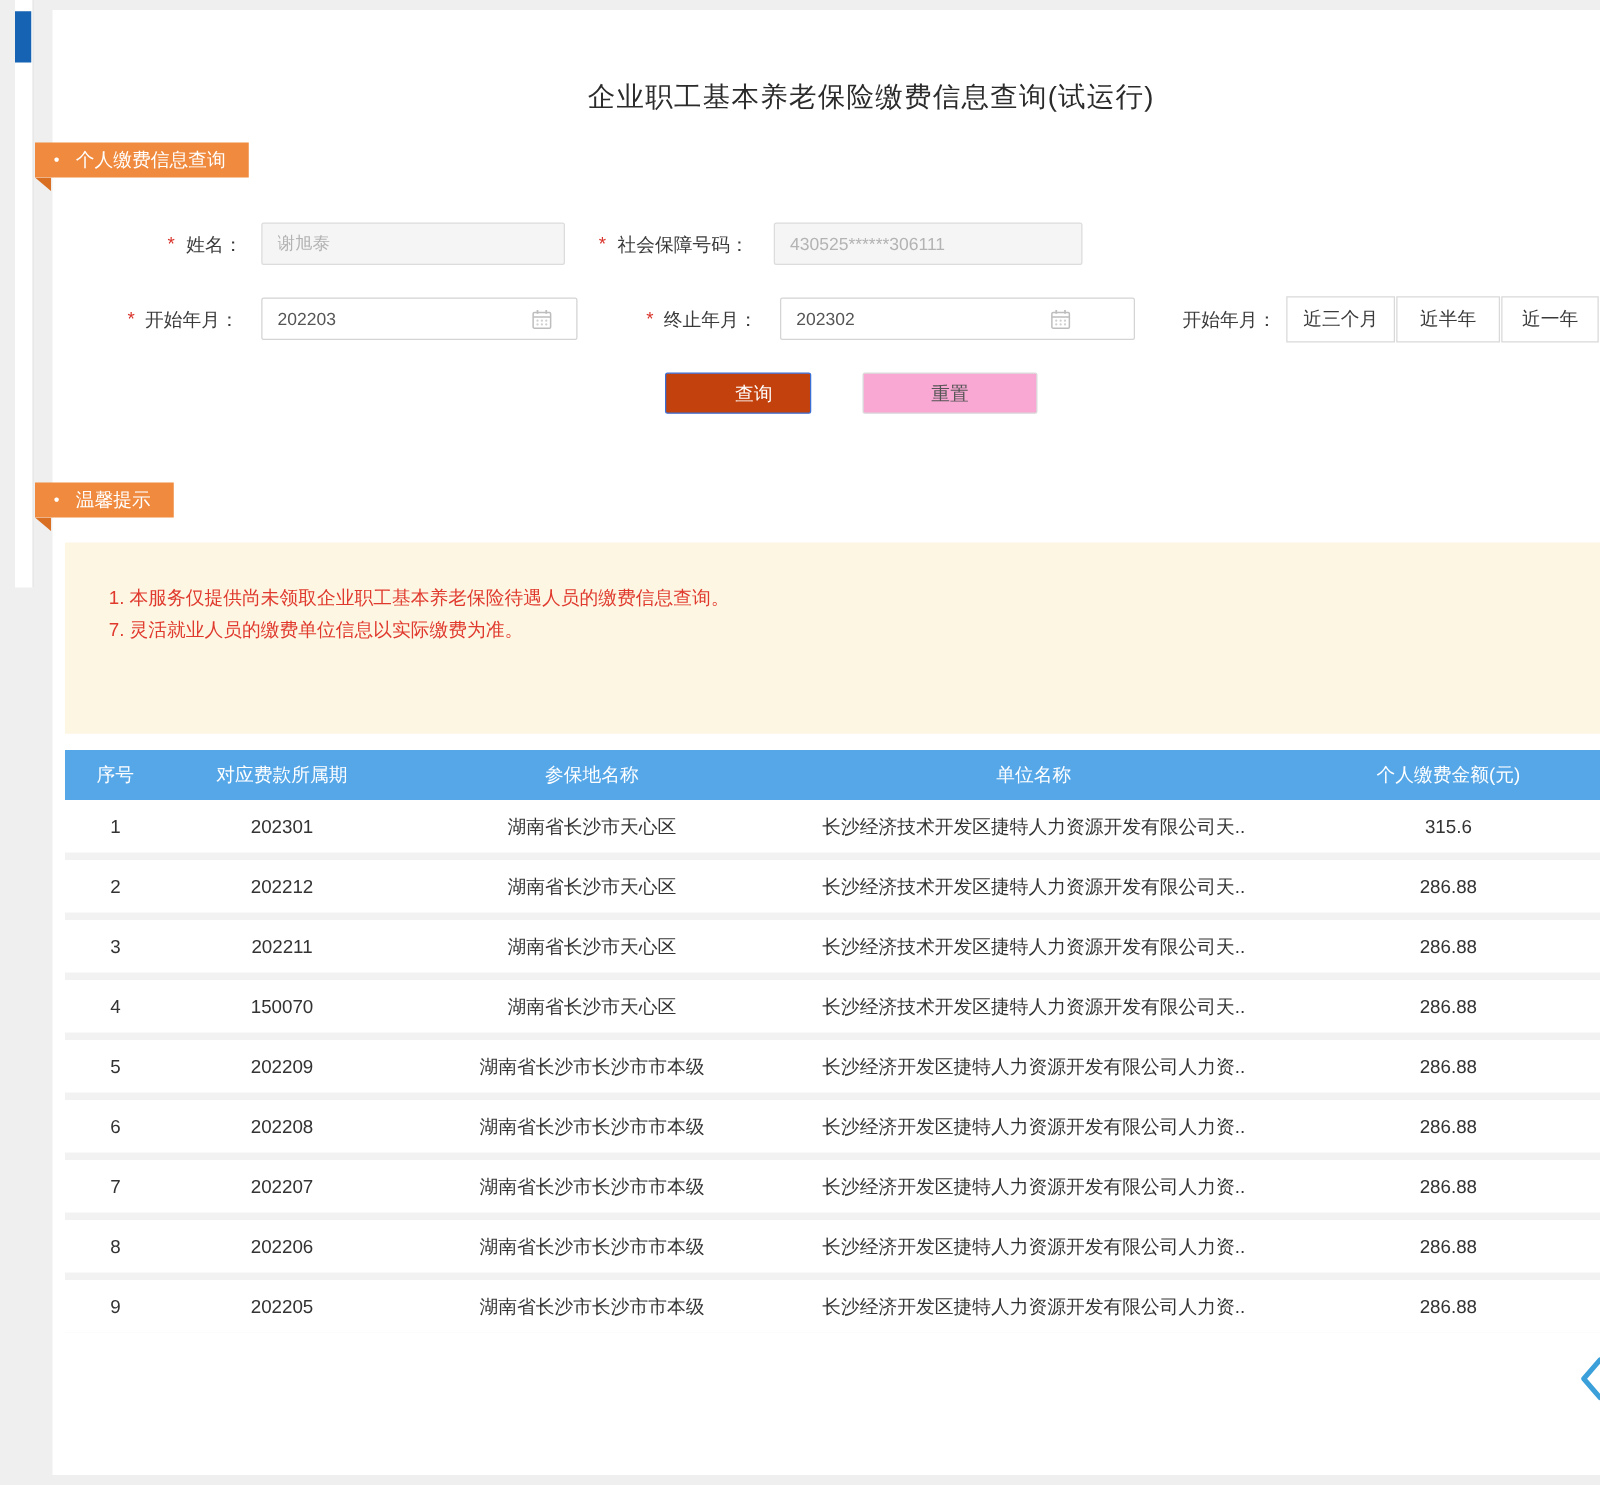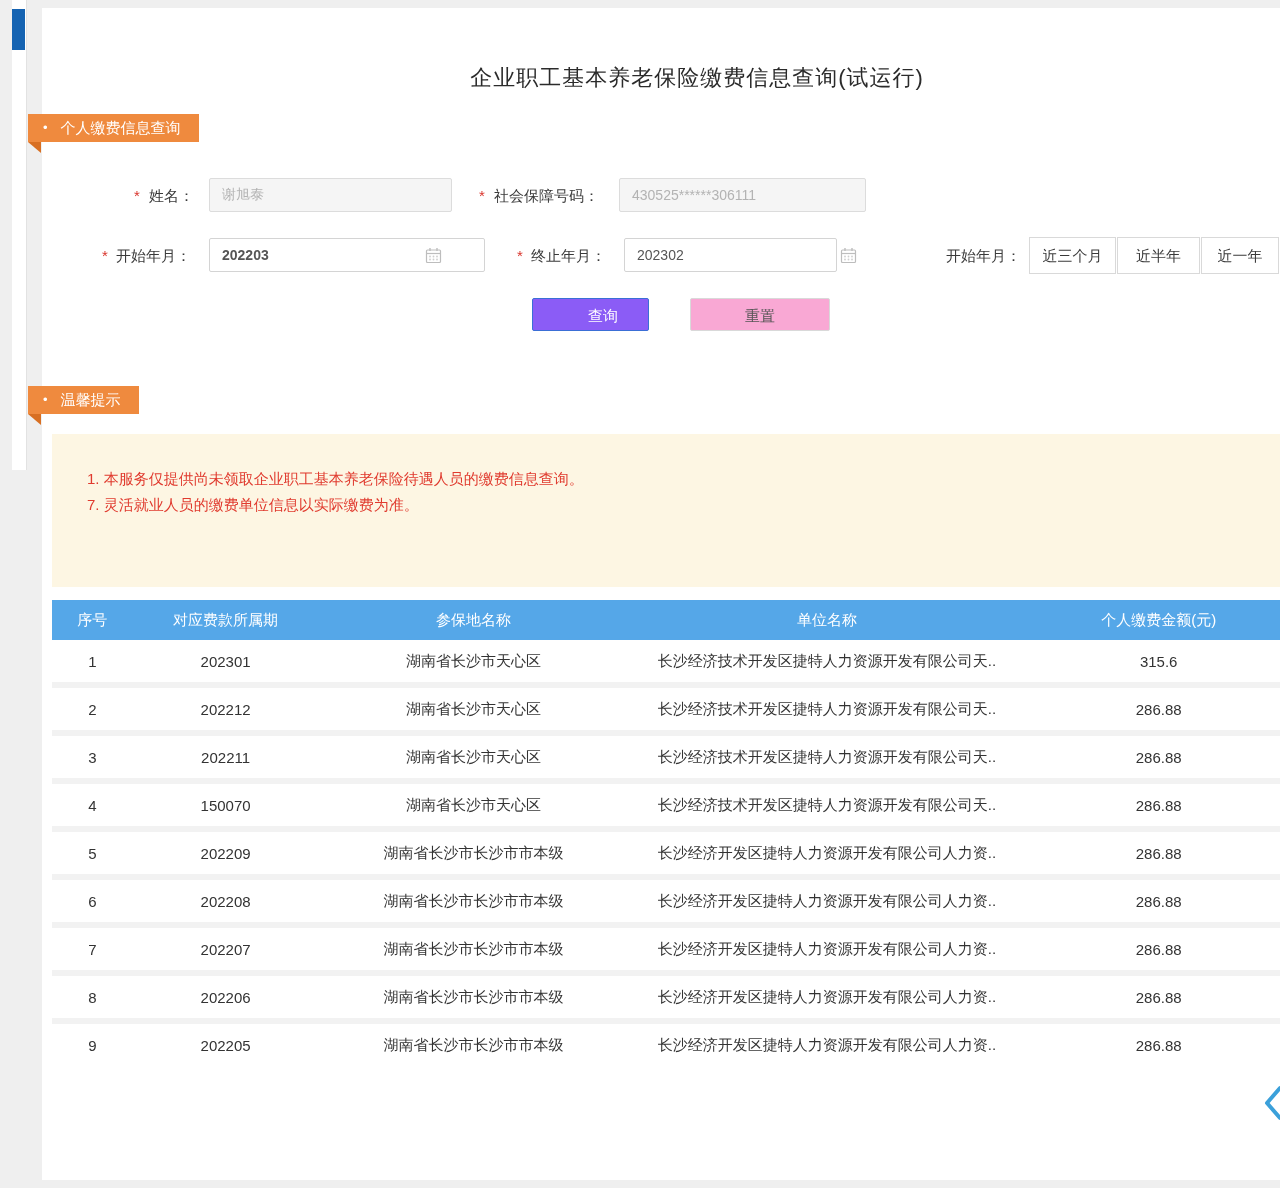--- a/index.html
+++ b/index.html
@@ -40,21 +40,21 @@
             font-size:14px; color:#555; padding:0 30px 0 12px; border-radius:2px;
             font-family:"Liberation Sans",sans-serif; outline:none; width:243px; }
   .tinput.disabled { background:#f5f5f5; color:#b3b3b3; border-color:#dcdcdc; padding-right:12px; }
   .cal-icon { position:absolute; width:17px; height:17px; }
 
   .qbtn { position:absolute; height:37px; background:#fff; border:1px solid #d9d9d9;
           font-size:15px; color:#3a3a3a; text-align:center; line-height:35px; cursor:pointer; }
 
   .btn { position:absolute; height:33px; font-size:15px; text-align:center; line-height:33px;
          border-radius:2px; cursor:pointer; }
-  .btn-query { left:520px; top:298px; width:117px; background:#8b5cf6; color:#fff; border:1px solid #3b6fd6;padding-left:25px; }
+  .btn-query { left:520px; top:298px; width:117px; background:#c2410c; color:#fff; border:1px solid #3b6fd6;padding-left:25px; }
   .btn-reset { left:678px; top:298px; width:140px; background:#f9a8d4; color:#555; border:1px solid #d9d9d9; }
 
   
   .tips-panel { position:absolute; left:40px; top:434px; width:1240px; height:153px; background:#fdf6e3; }
   .tips-panel .line { margin-left:35px; font-size:15px; color:#e03a2e; line-height:26px; }
   .tips-panel .line:first-child { margin-top:32px; }
 
   
   .table { position:absolute; left:40px; top:600px; width:1240px; }
   .thead { display:flex; height:40px; background:#55a7e8; color:#fff; align-items:center; font-size:15px; }
@@ -90,37 +90,37 @@
   <span class="req" style="left:122px; top:187px;">*</span>
   <span class="flabel" style="left:137px; top:187px;">姓名：</span>
   <input class="tinput disabled" style="left: 197px; top: 178px; width: 243px;" readonly="" value="谢旭泰">
 
   <span class="req" style="left:467px; top:187px;">*</span>
   <span class="flabel" style="left:482px; top:187px;">社会保障号码：</span>
   <input class="tinput disabled" style="left: 607px; top: 178px; width: 247px;" readonly="" value="430525******306111">
 
   <span class="req" style="left:90px; top:247px;">*</span>
   <span class="flabel" style="left:104px; top:247px;">开始年月：</span>
-  <input class="tinput" style="left: 197px; top: 238px; width: 276px; font-weight: bold;" value="202203">
+  <input class="tinput" style="left: 197px; top: 238px; width: 253px;" value="202203">
   <svg class="cal-icon" style="left:413px; top:247px;" viewBox="0 0 17 17">
     <rect x="1.5" y="3" width="14" height="12.5" rx="1" fill="none" stroke="#bdbdbd" stroke-width="1.2"></rect>
     <line x1="1.5" y1="6.5" x2="15.5" y2="6.5" stroke="#bdbdbd" stroke-width="1.2"></line>
     <line x1="5" y1="1" x2="5" y2="4" stroke="#bdbdbd" stroke-width="1.4"></line>
     <line x1="12" y1="1" x2="12" y2="4" stroke="#bdbdbd" stroke-width="1.4"></line>
     <circle cx="5" cy="9.5" r="0.9" fill="#cfcfcf"></circle>
       <circle cx="8.5" cy="9.5" r="0.9" fill="#cfcfcf"></circle>
     <circle cx="12" cy="9.5" r="0.9" fill="#cfcfcf"></circle>
       <circle cx="5" cy="12.5" r="0.9" fill="#cfcfcf"></circle>
     <circle cx="8.5" cy="12.5" r="0.9" fill="#cfcfcf"></circle>
       <circle cx="12" cy="12.5" r="0.9" fill="#cfcfcf"></circle>
   </svg>
 
   <span class="req" style="left:505px; top:247px;">*</span>
   <span class="flabel" style="left:519px; top:247px;">终止年月：</span>
-  <input class="tinput" style="left: 612px; top: 238px; width: 213px;" value="202302">
+  <input class="tinput" style="left: 612px; top: 238px; width: 284px;" value="202302">
   <svg class="cal-icon" style="left:828px; top:247px;" viewBox="0 0 17 17">
     <rect x="1.5" y="3" width="14" height="12.5" rx="1" fill="none" stroke="#bdbdbd" stroke-width="1.2"></rect>
     <line x1="1.5" y1="6.5" x2="15.5" y2="6.5" stroke="#bdbdbd" stroke-width="1.2"></line>
     <line x1="5" y1="1" x2="5" y2="4" stroke="#bdbdbd" stroke-width="1.4"></line>
     <line x1="12" y1="1" x2="12" y2="4" stroke="#bdbdbd" stroke-width="1.4"></line>
     <circle cx="5" cy="9.5" r="0.9" fill="#cfcfcf"></circle>
       <circle cx="8.5" cy="9.5" r="0.9" fill="#cfcfcf"></circle>
     <circle cx="12" cy="9.5" r="0.9" fill="#cfcfcf"></circle>
       <circle cx="5" cy="12.5" r="0.9" fill="#cfcfcf"></circle>
     <circle cx="8.5" cy="12.5" r="0.9" fill="#cfcfcf"></circle>

